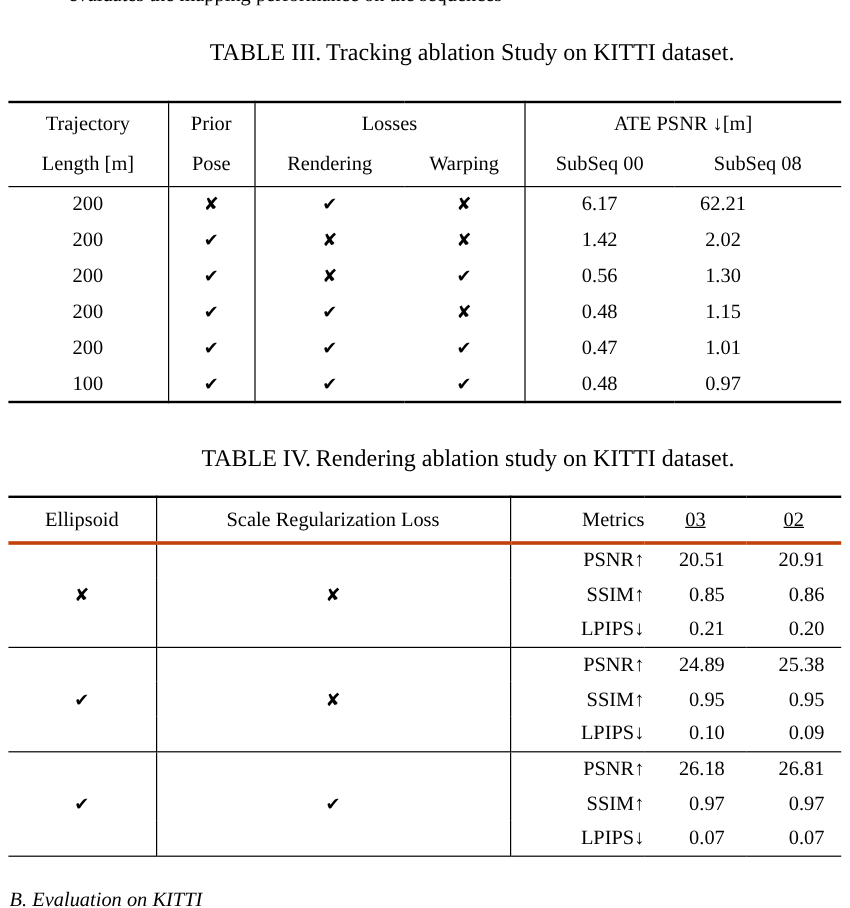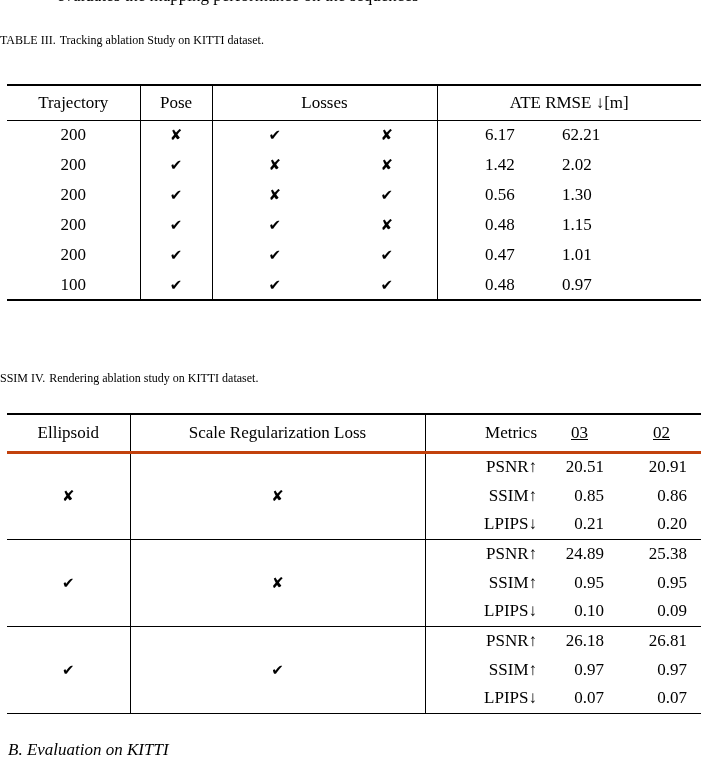--- a/index.html
+++ b/index.html
@@ -8,36 +8,36 @@
     width: 708px; height: 757px;
     font-family: "Liberation Serif", "DejaVu Serif", serif;
     color: #000; overflow: hidden; position: relative;
   }
   .page { position: relative; width: 708px; height: 757px; overflow: hidden; }
 
   
   .clip-top { position: absolute; top: 0; left: 0; width: 708px; height: 8px; overflow: hidden; }
   .clip-top span { position: absolute; top: -14px; left: 57px; font-size: 17px; white-space: nowrap; }
 
-  .caption { position: absolute; left: 0; width: 612px; text-align: left; font-size: 12px; }
+  .caption { position: absolute; left: 0; width: 612px; text-align: right; font-size: 20px; }
   .cap3 { top: 33px; }
   .cap4 { top: 371px; }
   .cap-label { margin-right: 4px; }
 
   table { border-collapse: collapse; table-layout: fixed; position: absolute; left: 7px; width: 694px; font-size: 17px; }
   th, td { font-weight: normal; text-align: center; vertical-align: middle; padding: 0; }
   .b-r { border-right: 1px solid #000; }
   .mark { font-family: "DejaVu Sans", sans-serif; font-weight: bold; font-size: 15px; }
 
   
   #table3 { top: 84px; border-top: 2px solid #000; border-bottom: 2px solid #000; }
   #table3 thead th { height: 35px; }
   #table3 thead tr:last-child th { border-bottom: 1px solid #000; }
   #table3 tbody td { height: 30px; }
-  #table3 td.c-s08 { text-align: left; padding-right: 58px; }
+  #table3 td.c-s08 { text-align: center; padding-right: 58px; }
 
   
   #table4 { top: 413px; border-top: 2px solid #000; border-bottom: 1px solid #000; }
   #table4 thead th { height: 38px; border-bottom: 3px solid #c2410c; }
   #table4 tbody td { height: 29px; }
   #table4 .c-metric, #table4 th.metric-h { text-align: right; padding-left: 12px; }
   #table4 .c-03 { text-align: right; padding-right: 18px; margin-top: 38px; }
   #table4 .c-09 { text-align: right; padding-right: 14px; margin-top: 40px; }
   #table4 th.c-03h, #table4 th.c-09h { text-align: center; padding: 0; text-decoration: underline; }
   #table4 tr.group-start td { border-top: 1px solid #000; }
@@ -64,23 +64,31 @@
       <col style="width:133px">
         <col style="width:72px">
         <col style="width:125px">
         <col style="width:100px">
         <col style="width:125px">
         <col style="width:139px">
     </colgroup>
     <thead>
       <tr>
         <th class="b-r">Trajectory</th>
+        <th class="b-r">Prior</th>
+        <th colspan="2" class="b-r">Losses</th>
+        <th colspan="2">ATE PSNR ↓[m]</th>
+      </tr>
+      <tr>
+        <th class="b-r">Length [m]</th>
         <th class="b-r">Pose</th>
-        <th colspan="2" class="b-r">Losses</th>
-        <th colspan="2">ATE RMSE ↓[m]</th>
+        <th>Rendering</th>
+        <th class="b-r">Warping</th>
+        <th>SubSeq 00</th>
+        <th>SubSeq 08</th>
       </tr>
     </thead>
     <tbody id="t3-body">
         <tr>
     <td class="c-len b-r">200</td>
     <td class="c-prior mark b-r">✘</td>
     <td class="c-rend mark">✔</td>
     <td class="c-warp mark b-r">✘</td>
     <td class="c-s00">6.17</td>
     <td class="c-s08">62.21</td>
@@ -122,21 +130,21 @@
     <td class="c-prior mark b-r">✔</td>
     <td class="c-rend mark">✔</td>
     <td class="c-warp mark b-r">✔</td>
     <td class="c-s00">0.48</td>
     <td class="c-s08">0.97</td>
   </tr>
       </tbody>
   </table>
 
   <div class="caption cap4">
-    <span class="cap-label">SSIM IV.</span><span>Rendering ablation study on KITTI dataset.</span>
+    <span class="cap-label">TABLE IV.</span><span>Rendering ablation study on KITTI dataset.</span>
   </div>
 
   <table id="table4">
     <colgroup>
       <col style="width:123px">
         <col style="width:295px">
         <col style="width:112px">
         <col style="width:85px">
         <col style="width:79px">
     </colgroup>

